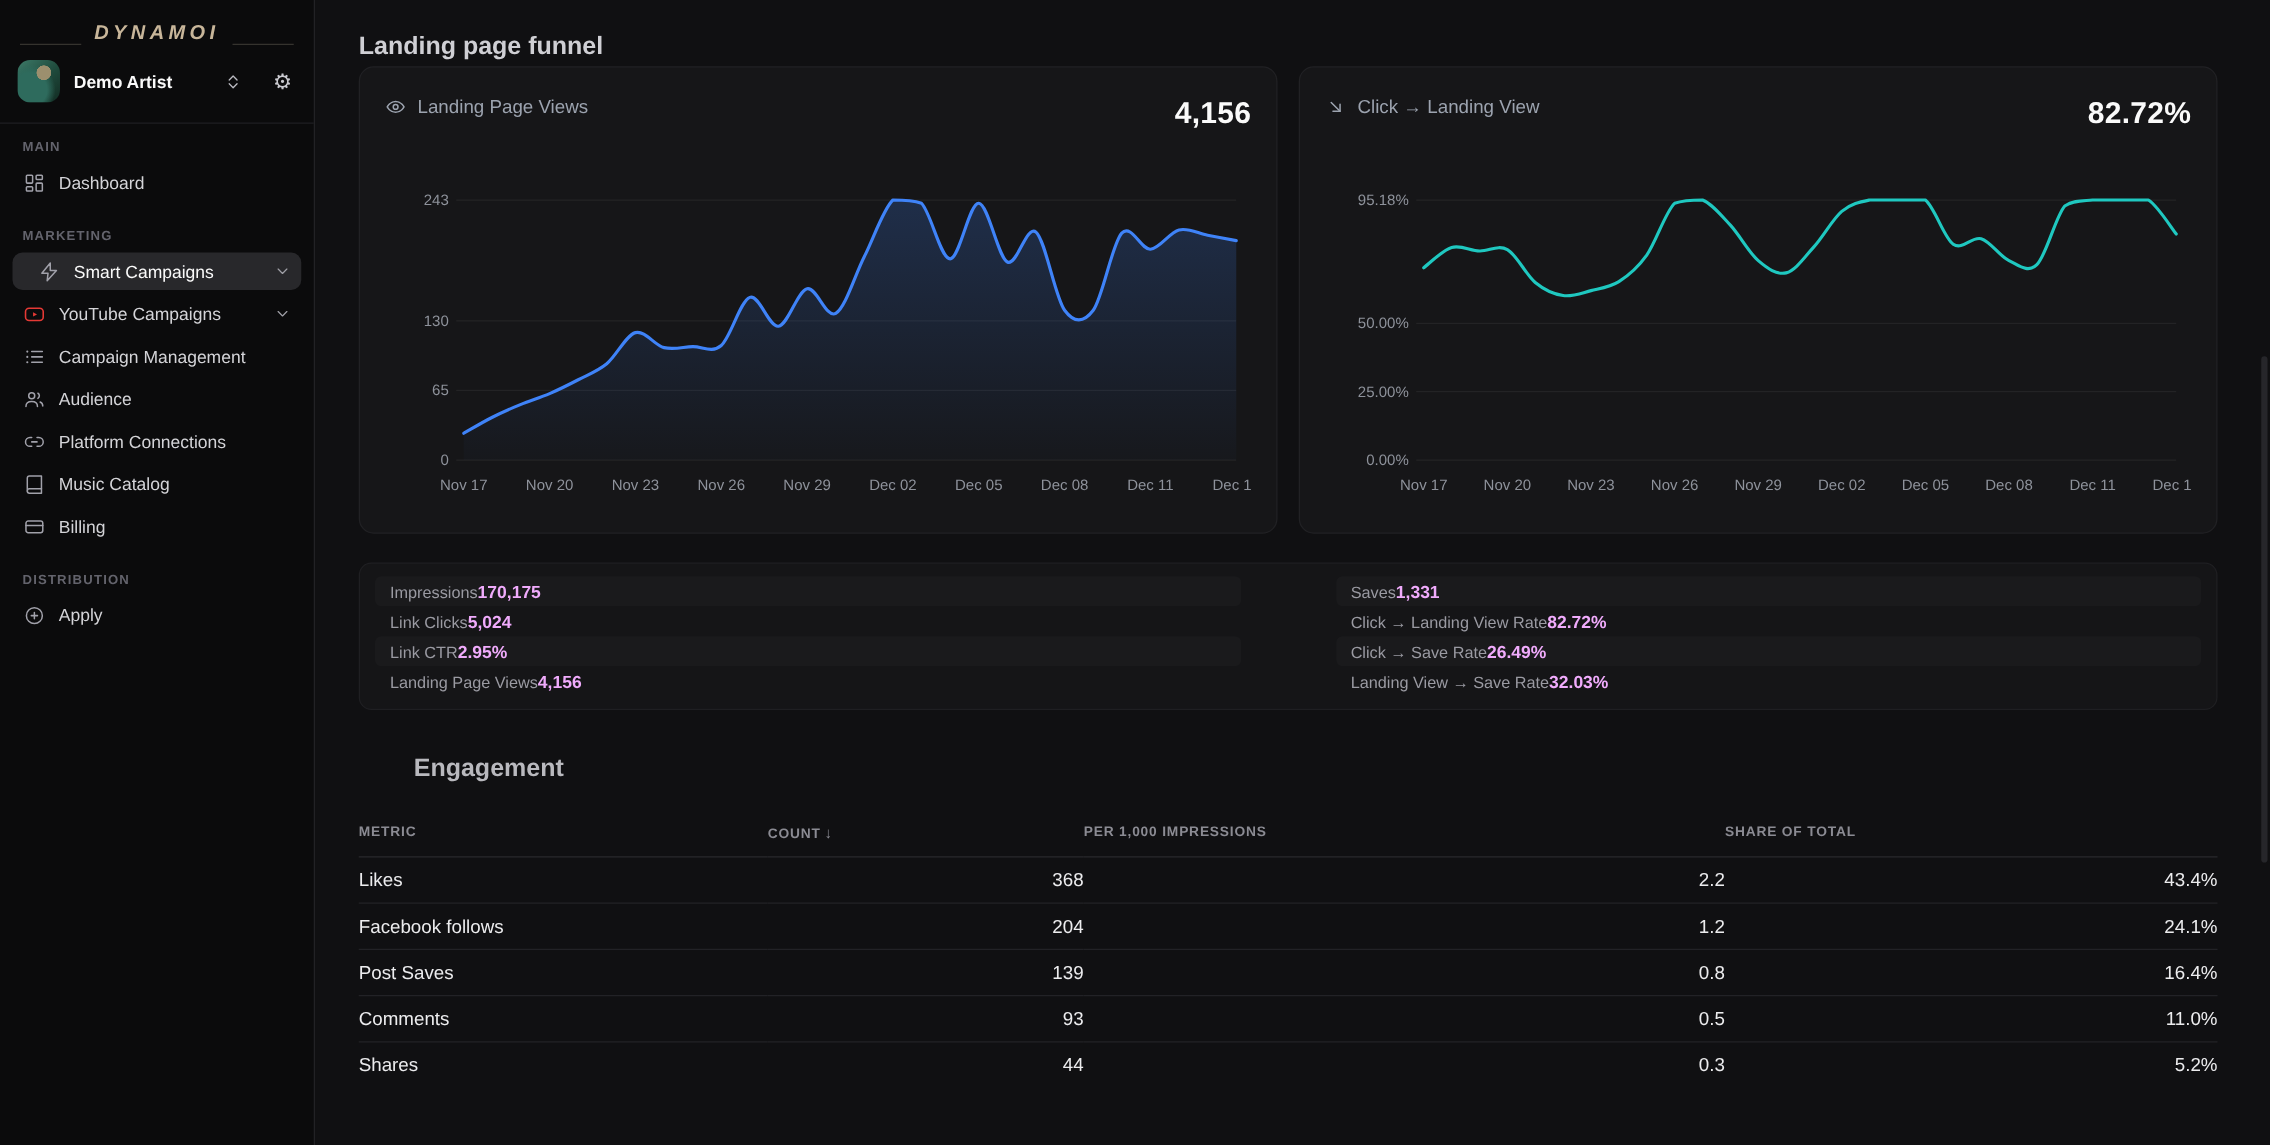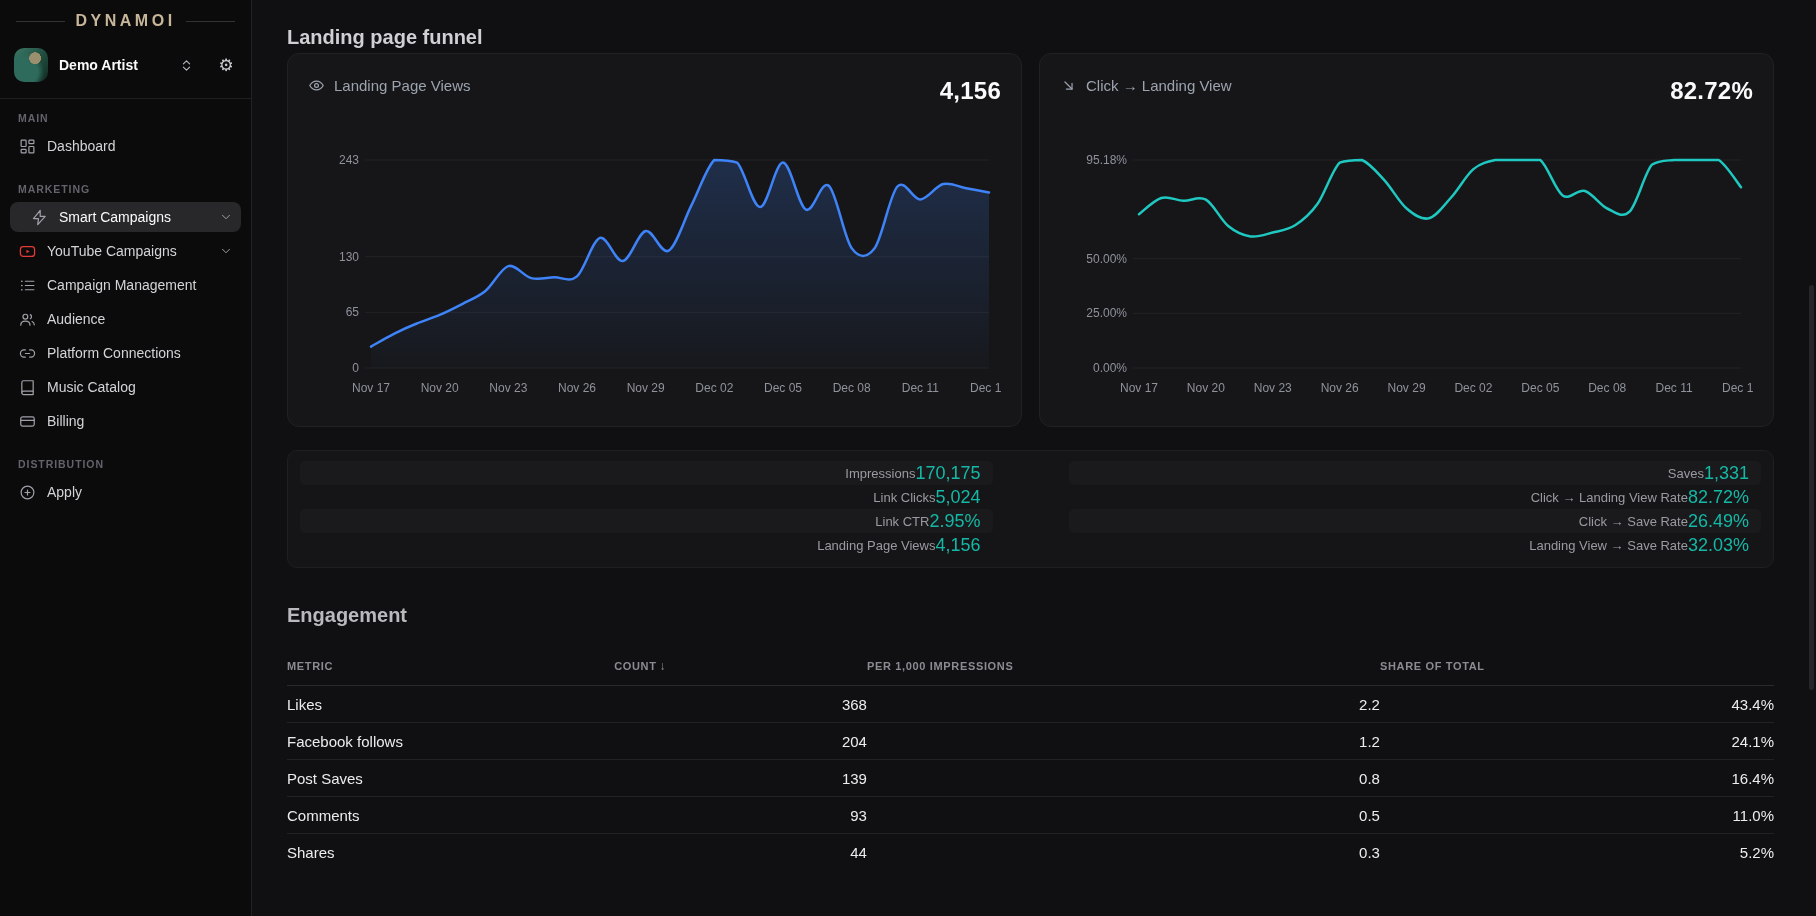--- a/index.html
+++ b/index.html
@@ -10,21 +10,21 @@
     font-family: "Liberation Sans", "DejaVu Sans", sans-serif;
     display: flex;
   }
   
   .sidebar {
     width: 252px; min-width: 252px; height: 916px;
     background: #0b0b0c;
     border-right: 1px solid #222225;
     padding: 6px 10px 0 10px;
   }
-  .logo-row { display:flex; align-items:center; gap:10px; height:30px; padding:0 6px; }
+  .logo-row { display:flex; align-items:flex-end; gap:10px; height:30px; padding:0 6px;font-style:italic; }
   .logo-line { flex:1; height:1px; background:#35332e; }
   .logo-text { color:#c8b69a; font-size:16px; font-weight:700; letter-spacing:0.22em; }
   .profile-row { display:flex; align-items:center; margin-top:9px; padding:0 4px; height:40px; }
   .avatar {
     width:34px; height:34px; border-radius:10px;
     background:
       radial-gradient(circle at 62% 30%, #9c8f6e 0 18%, transparent 19%),
       radial-gradient(circle at 30% 70%, #2e6b5d 0 40%, transparent 60%),
       linear-gradient(135deg, #3d7a68 0%, #1f4a3c 55%, #122b22 100%);
   }
@@ -63,28 +63,28 @@
   .card-value { font-size:24px; font-weight:700; color:#fafafa; letter-spacing:0.01em; }
   .chart-wrap { margin-top:auto; width:100%; }
   .chart-wrap svg { display:block; }
   
   .metrics-panel {
     margin-top:23px; background:#151517; border:1px solid #1f1f22;
     border-radius:10px; padding:10px 12px;
     display:grid; grid-template-columns:1fr 1fr; column-gap:76px;
   }
   .metric-row {
-    display:flex; align-items:center; justify-content:flex-end;
+    display:flex; align-items:center; justify-content:flex-start;
     height:24px; padding:0 12px; border-radius:5px;
   }
   .metric-col .metric-row:nth-child(odd) { background:rgba(255,255,255,0.025); }
   .metric-label { font-size:13px; color:#9a9aa2; }
-  .metric-value { font-size:18px; font-weight:400; color:#14b8a6; }
+  .metric-value { font-size:14px; font-weight:700; color:#f0abfc; }
   
-  .engagement-title { font-size:20px; font-weight:700; color:#b9b9be; margin-top:36px; }
+  .engagement-title { font-size:20px; font-weight:700; color:#b9b9be; margin-top:36px;margin-left:44px; }
   .eng-table { width:100%; border-collapse:collapse; margin-top:32px; table-layout:fixed; }
   .eng-table col.c1 { width:22%; } .eng-table col.c2 { width:17%; }
   .eng-table col.c3 { width:34.5%; } .eng-table col.c4 { width:26.5%; }
   .eng-table th {
     font-size:11px; font-weight:700; letter-spacing:0.06em; color:#8b8b93;
     text-align:left; padding:0 0 12px 0; border-bottom:1px solid #29292d;
   }
   .eng-table th.first { text-align:left; }
   .eng-table td {
     font-size:15px; color:#ececee; text-align:right; height:37px;

